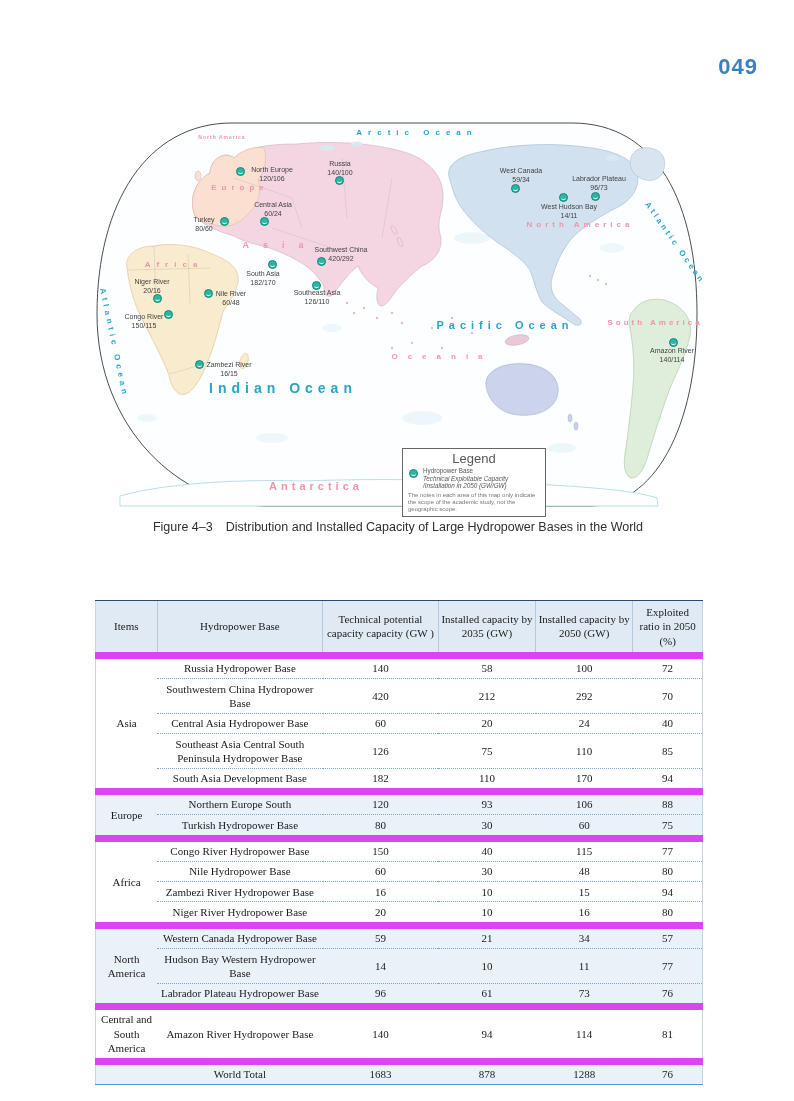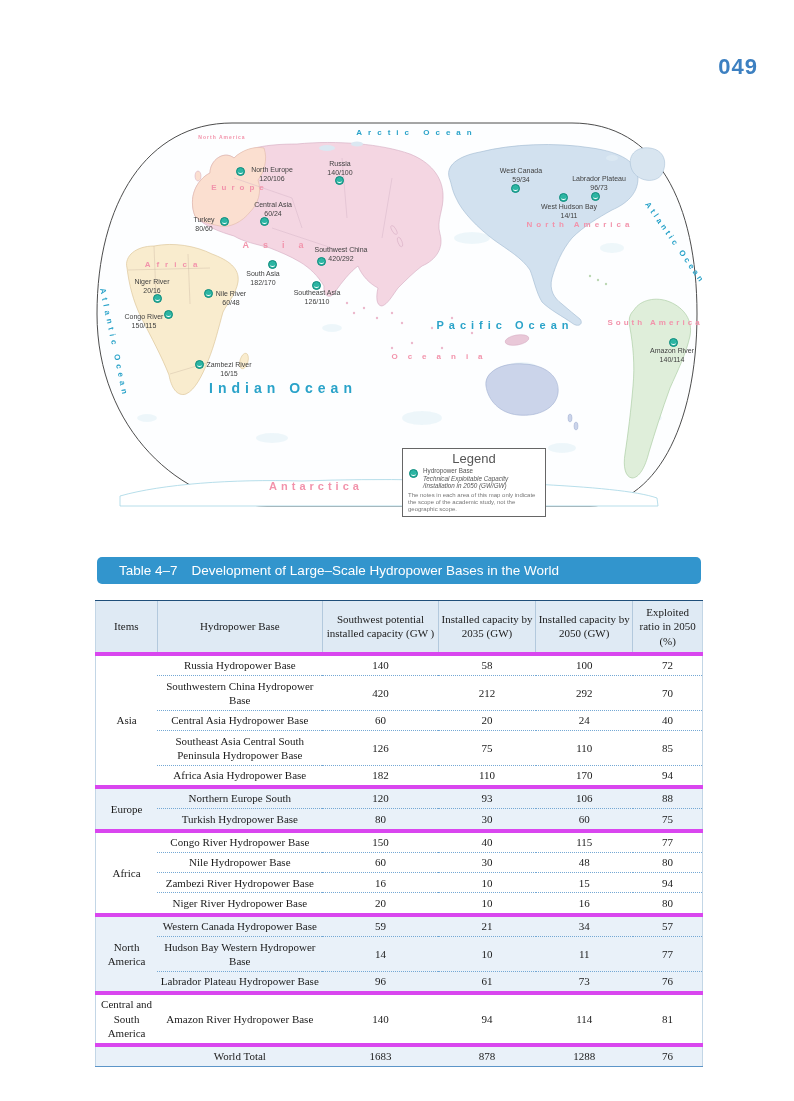--- a/index.html
+++ b/index.html
@@ -43,21 +43,21 @@
   table.data-table{position:absolute;left:95px;top:600px;width:608px;border-collapse:collapse;
         font-family:"Liberation Serif",serif;font-size:11px;color:#1b1b1b;
         border-left:1px solid #c3d6e6;border-right:1px solid #c3d6e6;
         border-bottom:1px solid #5c95c8;}
   .data-table thead th{background:#dfeaf4;font-weight:normal;padding:4px 2px;
         border-top:1px solid #1f4e79;border-bottom:2px solid #1f4e79;
         border-left:1px solid #b3c9dd;line-height:1.3;}
   .data-table thead th:first-child{border-left:none;}
   .data-table td{padding:2.5px 3px;text-align:center;vertical-align:middle;line-height:1.3;
         border-top:1px dotted #74a8d4;}
-  .data-table tr.section-start td{border-top:4px solid #d946ef;}
+  .data-table tr.section-start td{border-top:7px solid #d946ef;}
   .data-table tr.shade td{background:#e9f1f9;}
   .c-items{width:57px;} .c-base{width:170px;} .c-pot{width:118px;}
   .c-35{width:98px;margin-top:28px;} .c-50{width:98px;} .c-ratio{width:67px;}
 </style>
 </head>
 <body>
 
 <div class="page">
 
   <div class="page-number">049</div>
@@ -288,31 +288,31 @@
       </div>
       <div class="base-marker" style="left: 576.5px; top: 219.5px;">
         <span class="wave"></span>
       </div>
       <div class="base-label" style="left: 532px; top: 229px;">
         <div>Amazon River</div>
         <div>140/114</div>
       </div>
     </div>
 
-
-  <div class="table-title">
-    <span>Table 4–7</span><span class="tt-text">Development of Large–Scale Hydropower Bases in the World</span>
+  <div class="figure-caption">
+    <span>Figure 4–3</span><span class="cap-text">Distribution and Installed Capacity of Large Hydropower Bases in the World</span>
   </div>
+
 
   <table class="data-table">
     <thead>
       <tr>
         <th class="c-items">Items</th>
         <th class="c-base">Hydropower Base</th>
-        <th class="c-pot">Southwest potential installed capacity (GW )</th>
+        <th class="c-pot">Technical potential capacity capacity (GW )</th>
         <th class="c-35">Installed capacity by 2035 (GW)</th>
         <th class="c-50">Installed capacity by 2050 (GW)</th>
         <th class="c-ratio">Exploited ratio in 2050 (%)</th>
       </tr>
     </thead>
     <tbody id="table-body">
         <tr class=" section-start">
           <td rowspan="5" class="c-items">Asia</td>
           <td class="c-base">Russia Hydropower Base</td>
           <td class="">140</td>
@@ -335,21 +335,21 @@
           <td class="">40</td>
         </tr>
         <tr class="">
           <td class="c-base">Southeast Asia Central South Peninsula Hydropower Base</td>
           <td class="">126</td>
           <td class="">75</td>
           <td class="">110</td>
           <td class="">85</td>
         </tr>
         <tr class="">
-          <td class="c-base">Africa Asia Hydropower Base</td>
+          <td class="c-base">South Asia Development Base</td>
           <td class="">182</td>
           <td class="">110</td>
           <td class="">170</td>
           <td class="">94</td>
         </tr>
         <tr class="shade section-start">
           <td rowspan="2" class="c-items">Europe</td>
           <td class="c-base">Northern Europe South</td>
           <td class="">120</td>
           <td class="">93</td>

